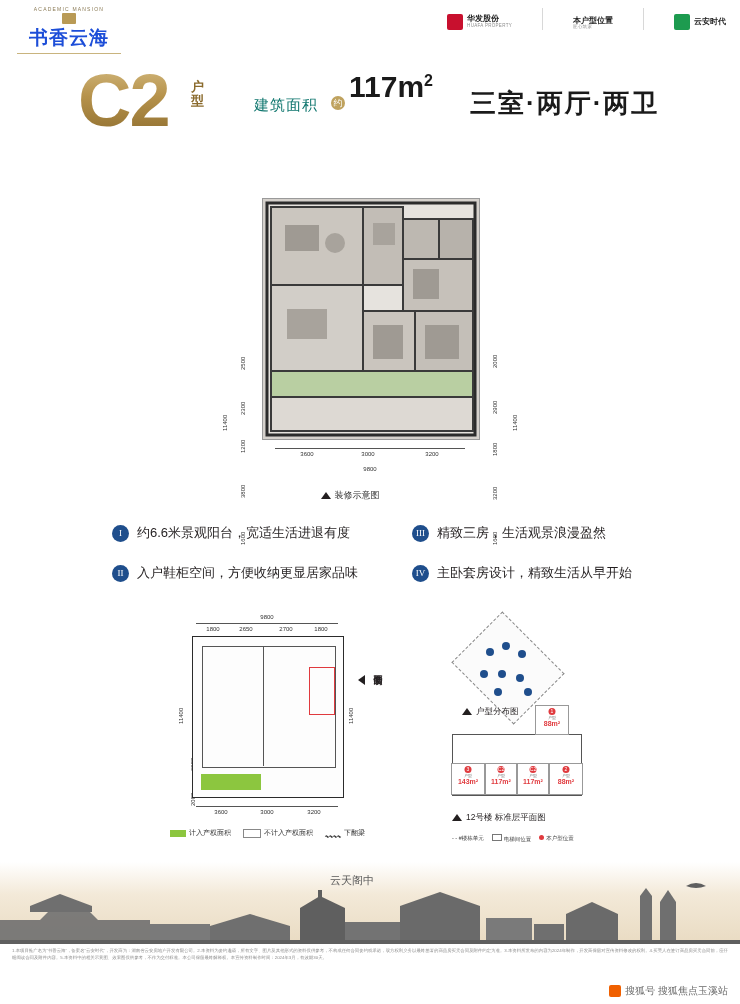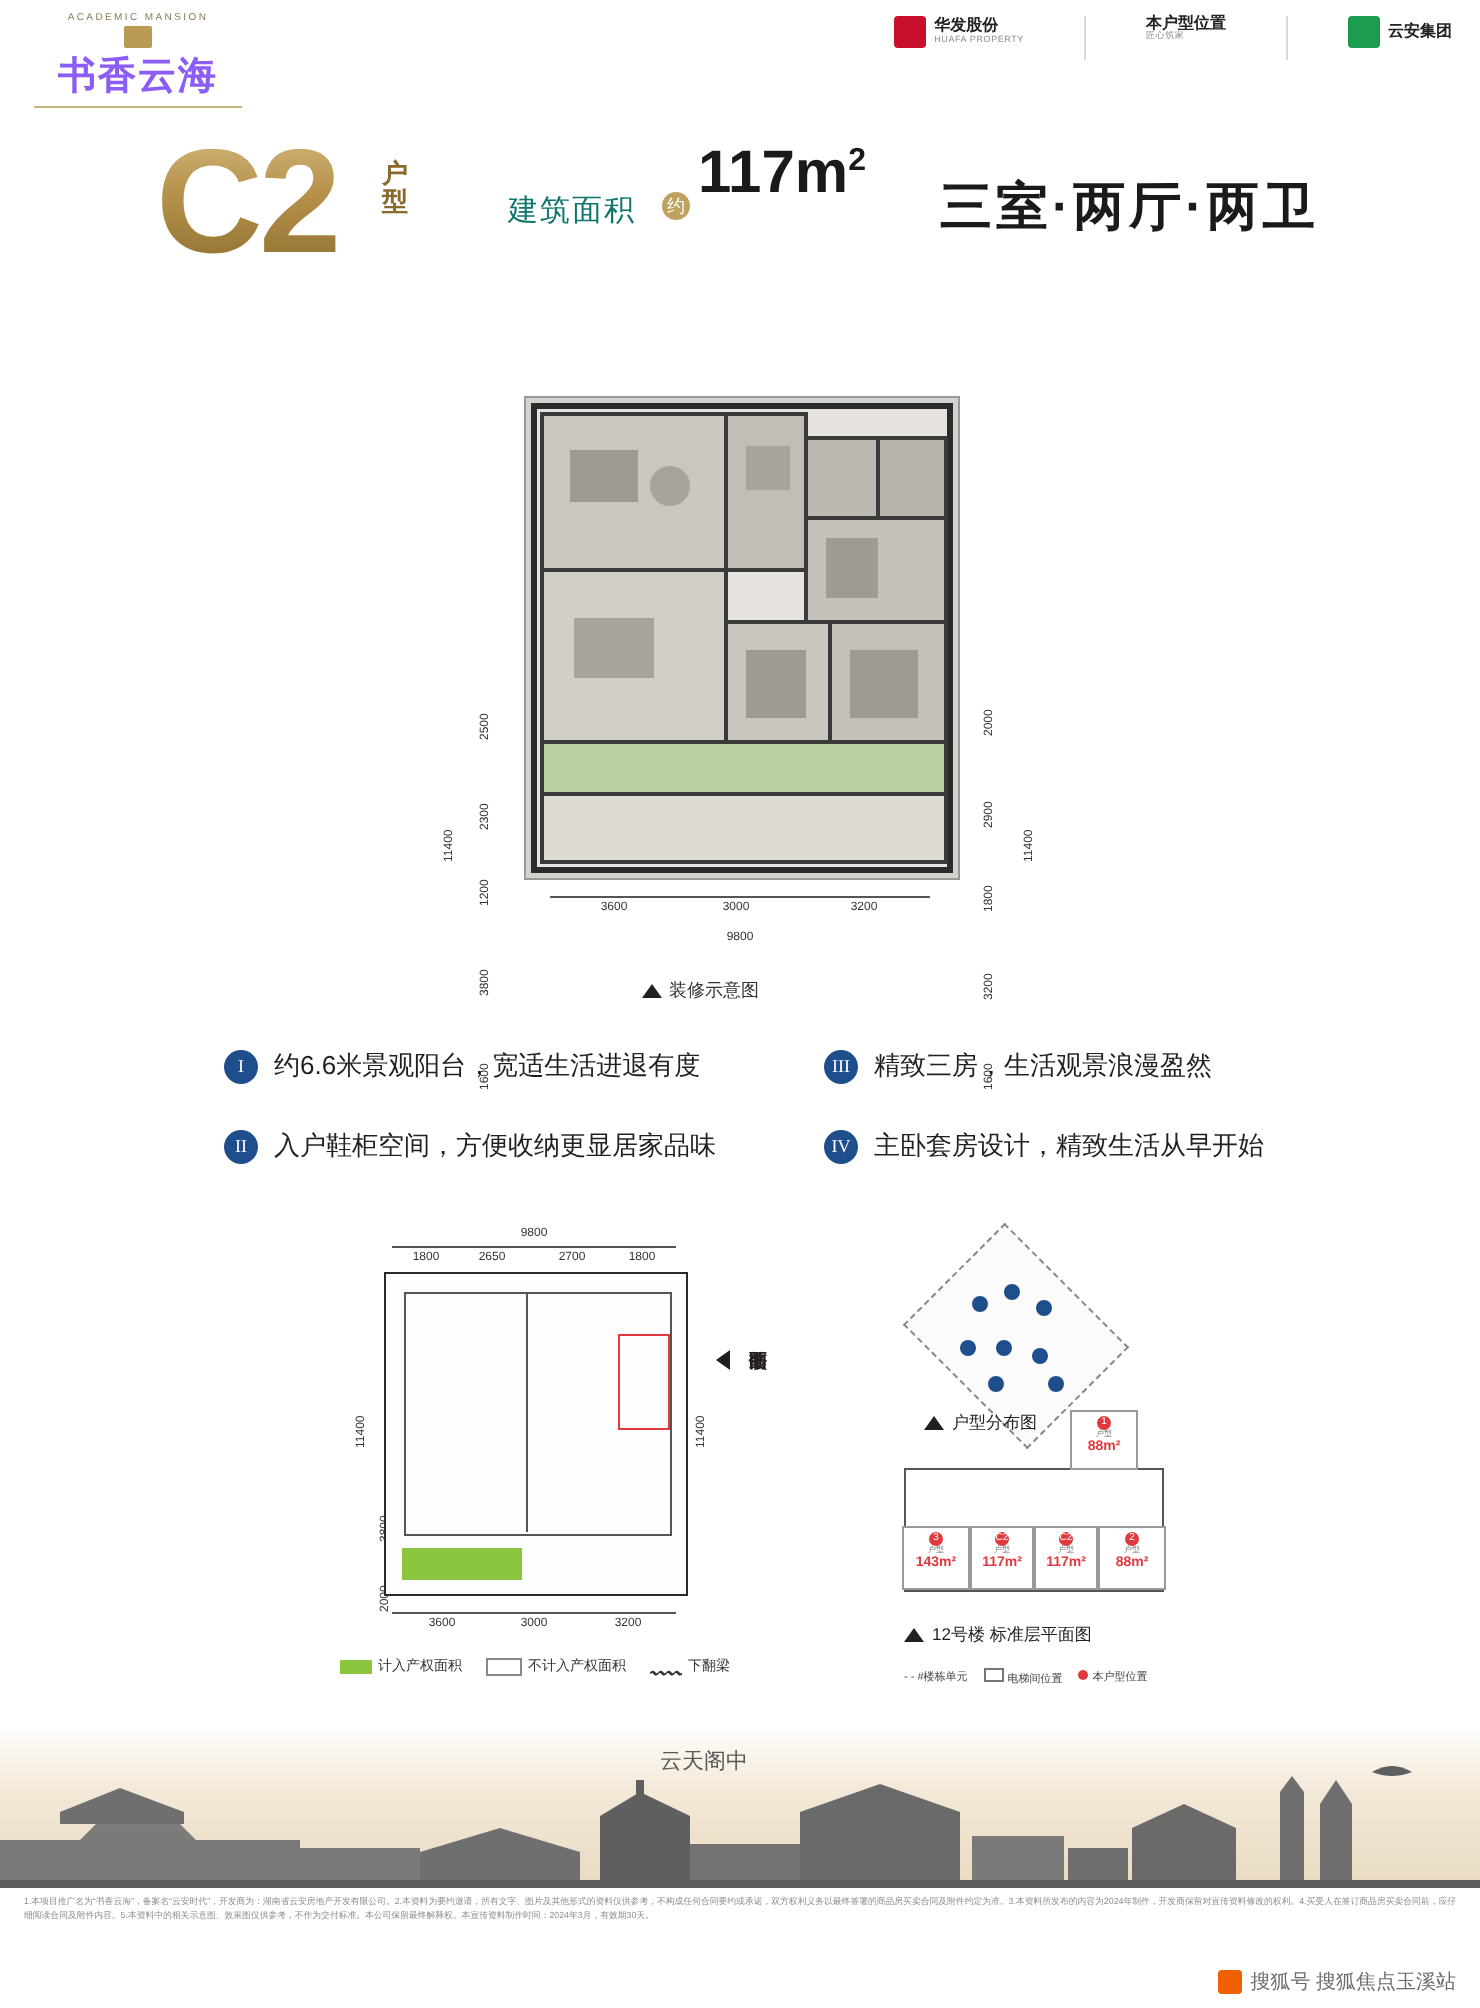--- a/index.html
+++ b/index.html
@@ -44,37 +44,37 @@
   }
   .brand-mark {
     width: 14px; height: 11px;
     background: #b99a55;
     margin: 1px auto 0 auto;
     border-radius: 1px;
   }
   .brand-cn {
     font-size: 19px;
     font-family: "DejaVu Serif", serif;
-    color: #8b5cf6;
+    color: #1d4ed8;
     letter-spacing: 1px;
     text-align: center;
     margin-top: 1px;
     font-weight: bold;
   }
   .brand-rule {
     width: 104px; height: 1px;
     background: #c9b47e;
     margin: 2px auto 0 auto;
   }
   .partners {
     position: absolute;
     right: 14px;
     top: 8px;
     display: flex;
-    align-items: flex-start;
+    align-items: flex-end;
     gap: 30px;
   }
   .partner {
     display: flex;
     align-items: center;
     gap: 4px;
   }
   .partner .pm {
     width: 16px; height: 16px;
     background: #c8102e;
@@ -496,21 +496,21 @@
       <div class="partner">
         <div class="pt">
           <div class="l1">本户型位置</div>
           <div class="l2">匠心筑家</div>
         </div>
       </div>
       <div class="partner-sep"></div>
       <div class="partner">
         <div class="pm green"></div>
         <div class="pt">
-          <div class="l1">云安集团</div>
+          <div class="l1">云安时代</div>
         </div>
       </div>
     </div>
   </div>
 
   <div class="title-row">
     <div class="c2">C2</div>
     <div class="c2-suffix">户型</div>
     <div class="area-label">建筑面积</div>
     <div class="area-approx">约</div>

